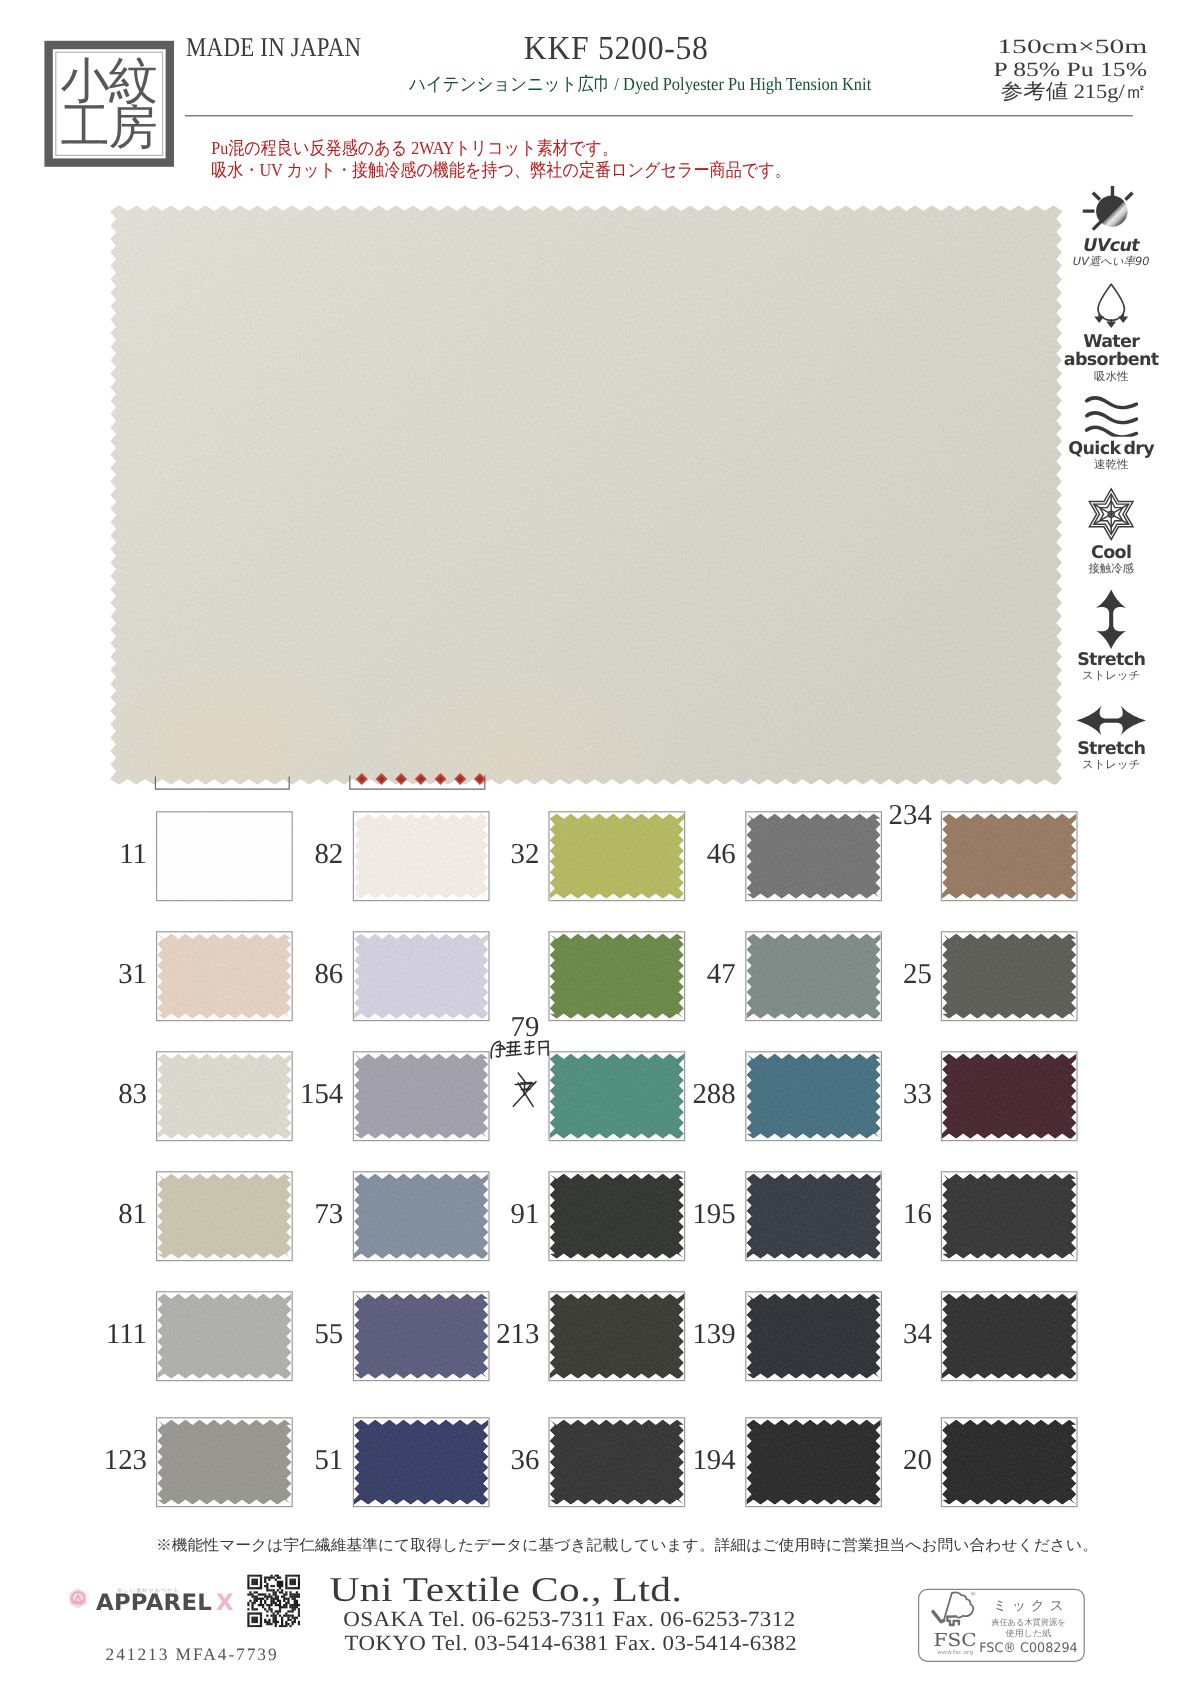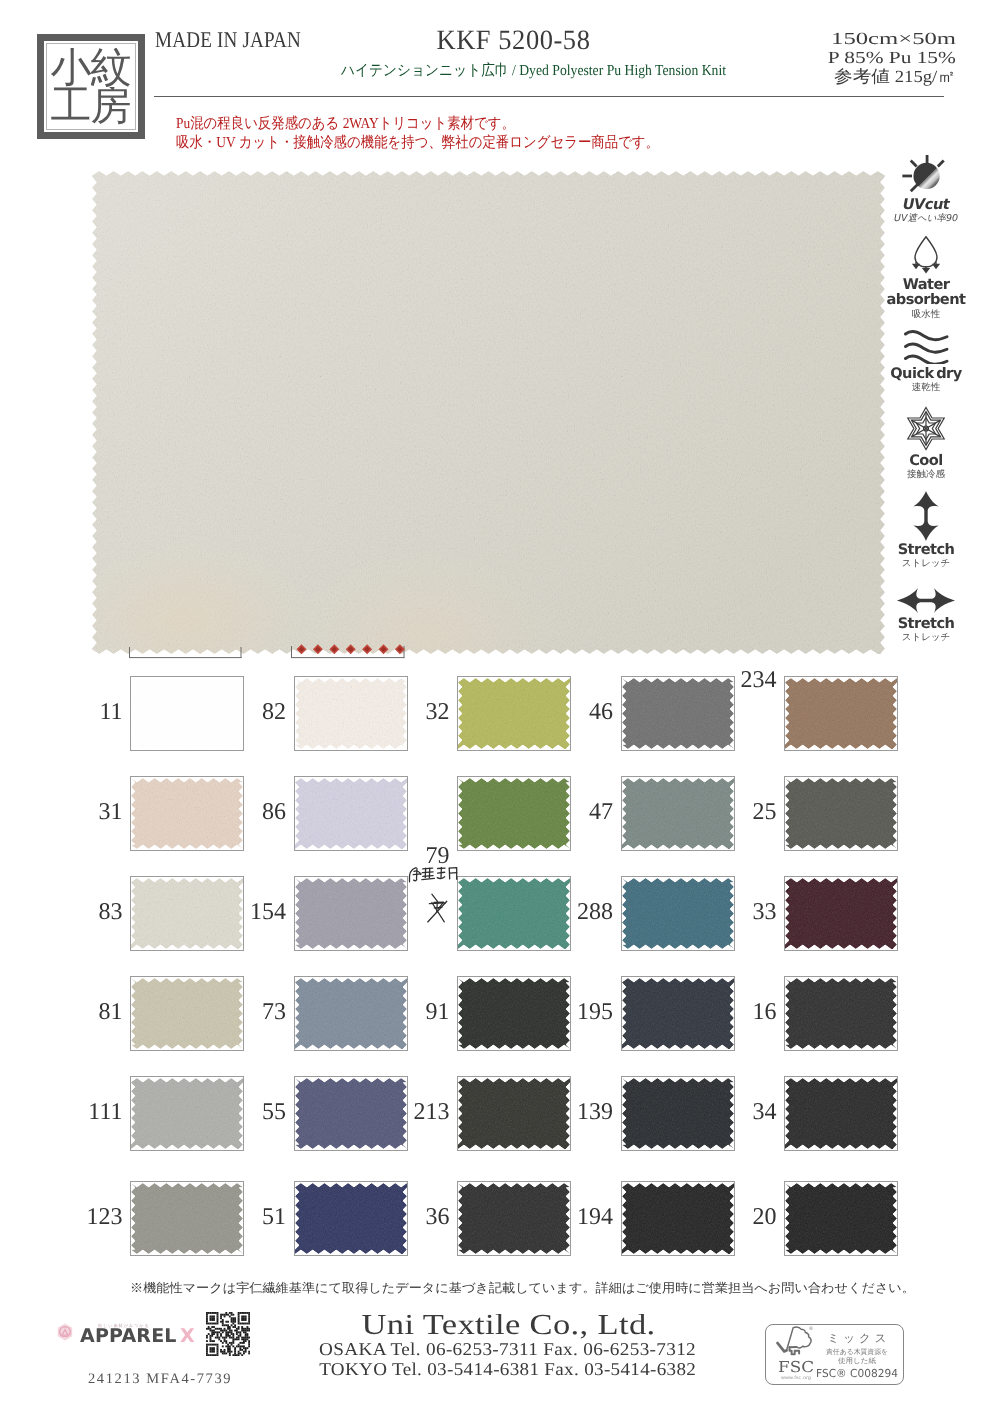--- a/index.html
+++ b/index.html
@@ -54,21 +54,21 @@
              font-family:"Liberation Serif",serif;line-height:24px;}
   .cell .frame{position:absolute;border:1px solid #9b9b9b;box-sizing:border-box;background:#fff;}
   .cell .sw{position:absolute;}
 
   
   #note{position:absolute;left:130px;top:1280px;width:785px;text-align:left;
         font-size:12.6px;color:#3a3a3a;text-decoration:underline;text-underline-offset:2.2px;
         text-decoration-thickness:0.7px;white-space:nowrap;}
 
   
-  #footer-center{position:absolute;left:298px;top:1310px;width:420px;text-align:center;}
+  #footer-center{position:absolute;left:298px;top:1310px;width:420px;text-align:left;}
   #company{font-size:29px;color:#3a3a3a;letter-spacing:.3px;line-height:30px;}
   .ftel{font-size:18px;color:#3a3a3a;line-height:19.6px;letter-spacing:.3px;white-space:nowrap;}
   #furl{font-size:18px;color:#3a3a3a;line-height:19.6px;letter-spacing:.2px;}
 
   #apparelx{position:absolute;left:54px;top:1322px;width:150px;height:24px;}
   #doccode{position:absolute;left:88px;top:1371px;font-family:"Liberation Serif",serif;
            font-size:14.5px;color:#555;letter-spacing:1.6px;}
   #qr{position:absolute;left:206px;top:1312px;width:44px;height:44px;}
 
   #fsc{position:absolute;left:765px;top:1324px;width:139px;height:61px;

